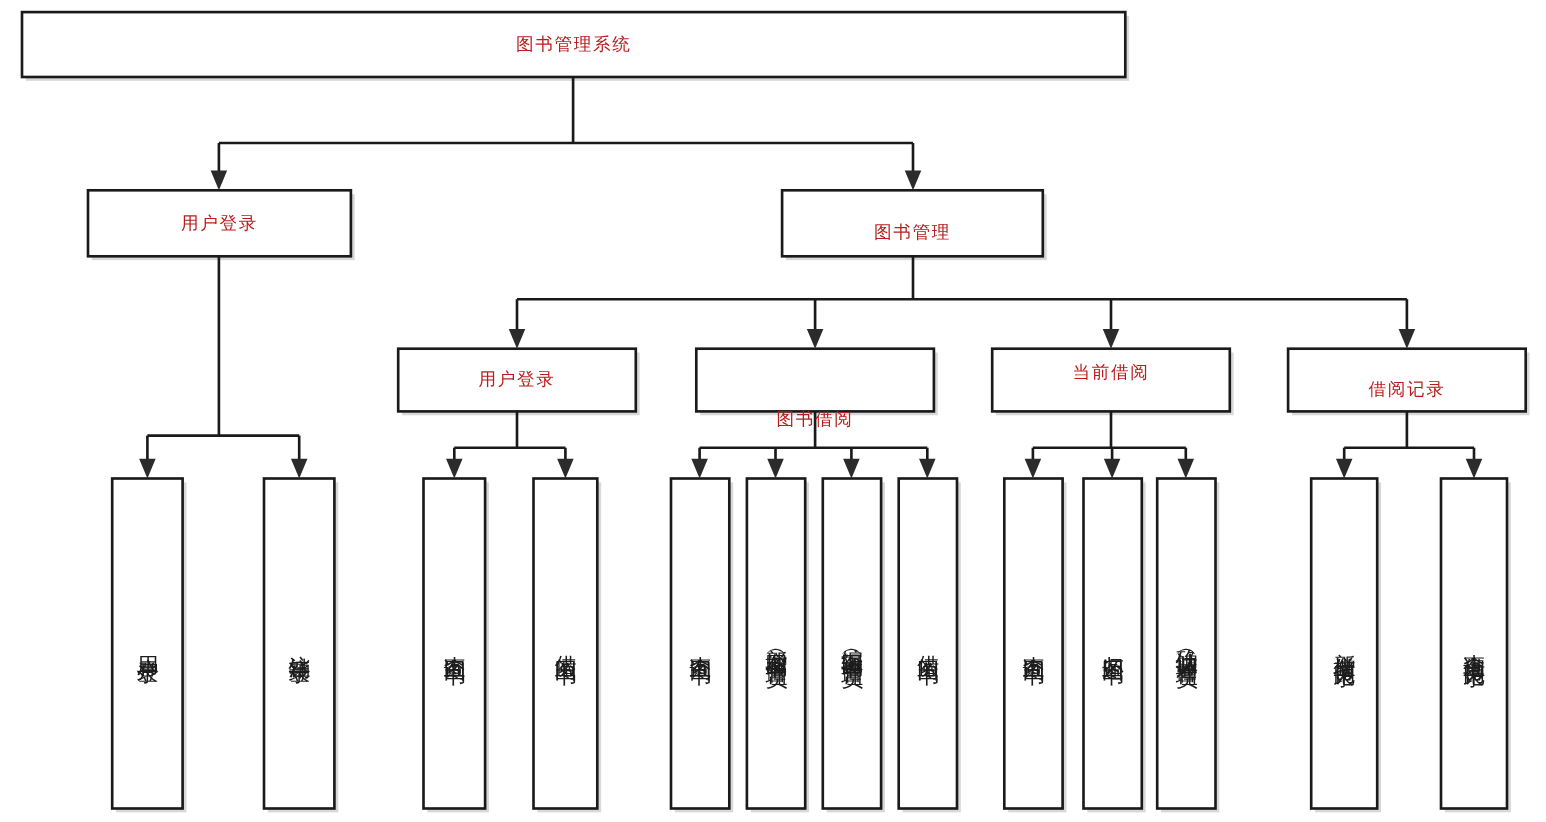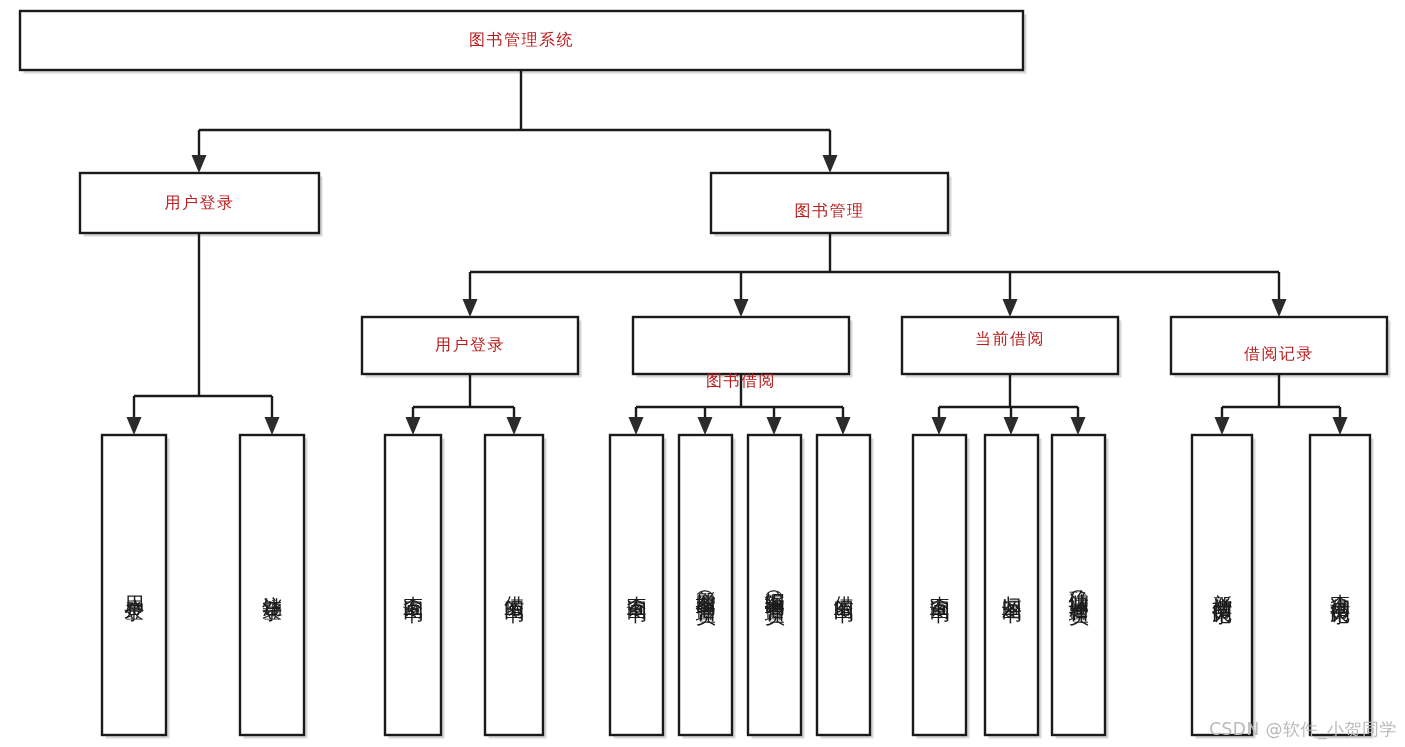--- a/index.html
+++ b/index.html
@@ -208,15 +208,14 @@
       <div class="vlabel-wrap" style="left: 679px; top: 435px; width: 53px; height: 300px;">新增图书（管理员）</div>
       <div class="vlabel-wrap" style="left: 748px; top: 435px; width: 53px; height: 300px;">编辑图书（管理员）</div>
       <div class="vlabel-wrap" style="left: 817px; top: 435px; width: 53px; height: 300px;">借阅图书</div>
       <div class="vlabel-wrap" style="left: 913px; top: 435px; width: 53px; height: 300px;">查询图书</div>
       <div class="vlabel-wrap" style="left: 985px; top: 435px; width: 53px; height: 300px;">归还图书</div>
       <div class="vlabel-wrap" style="left: 1052px; top: 435px; width: 53px; height: 300px;">确认归还（管理员）</div>
       <div class="vlabel-wrap" style="left: 1192px; top: 435px; width: 60px; height: 300px;">新增借阅记录</div>
       <div class="vlabel-wrap" style="left: 1310px; top: 435px; width: 60px; height: 300px;">查询借阅记录</div>
     </div>
 
-  <div class="watermark">CSDN @软件_小贺同学</div>
 
 </div>
 
 </body></html>

